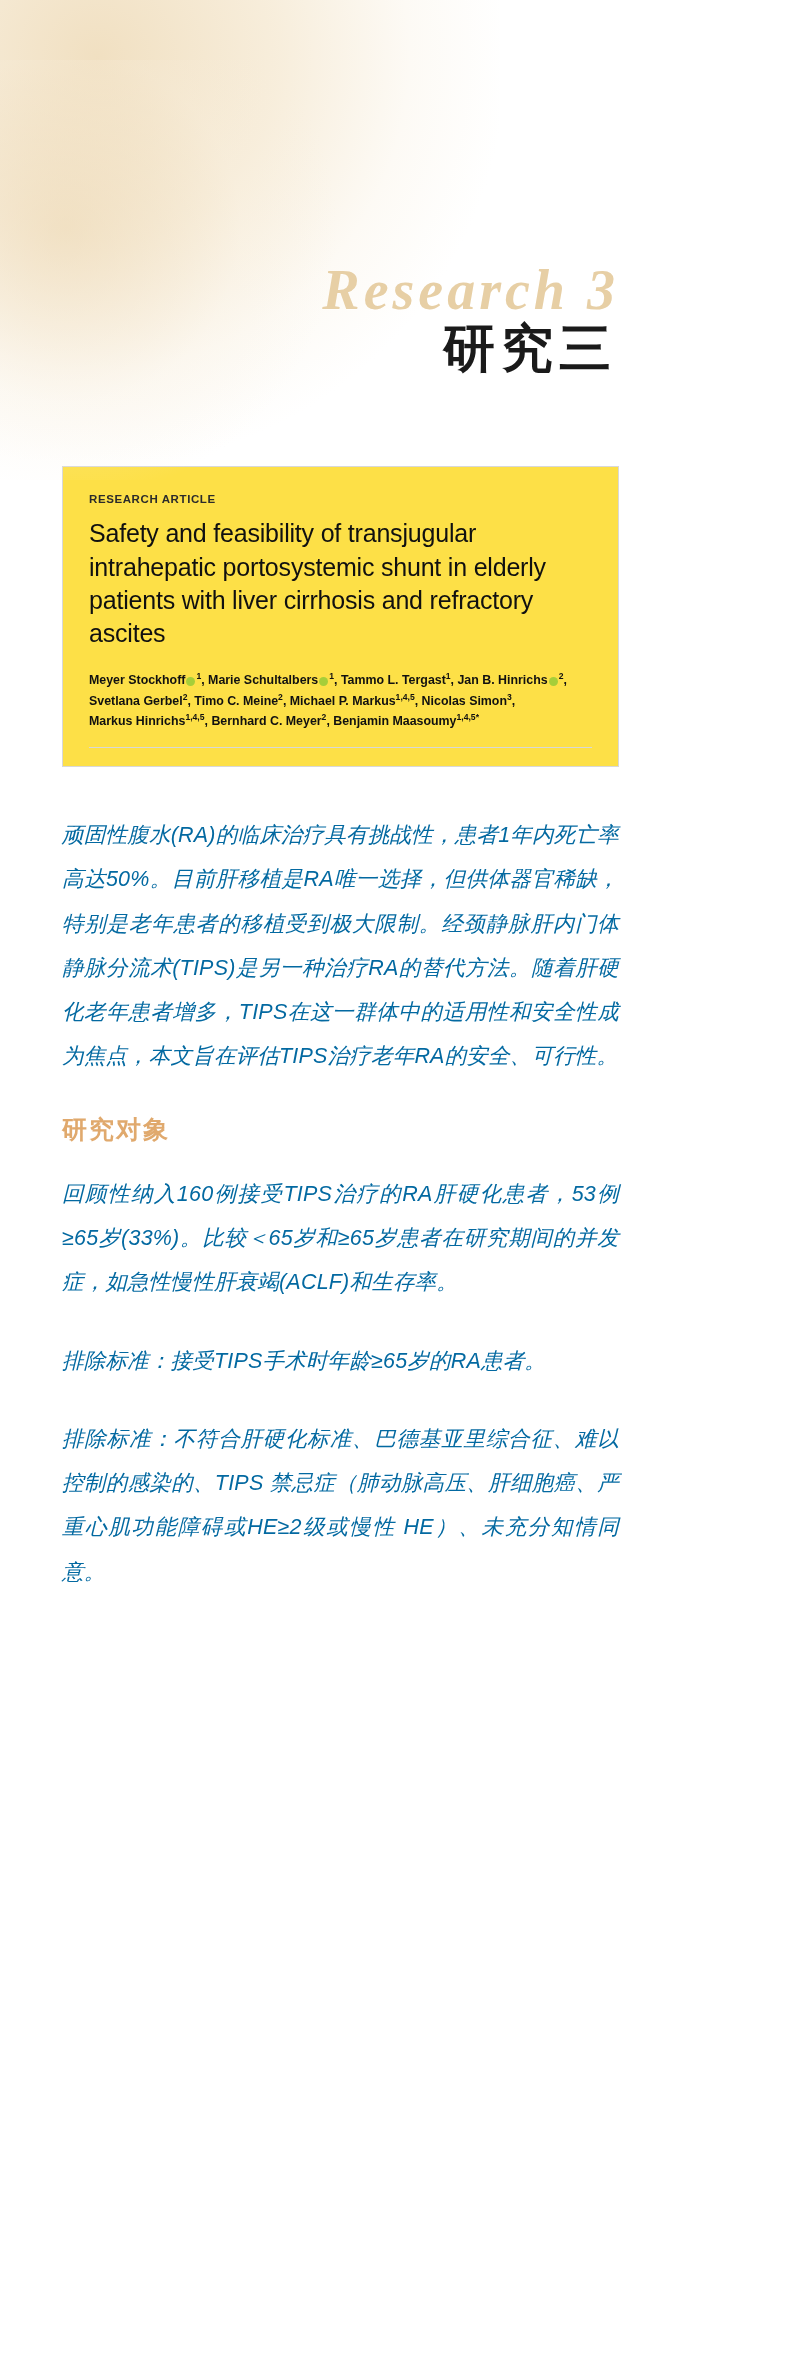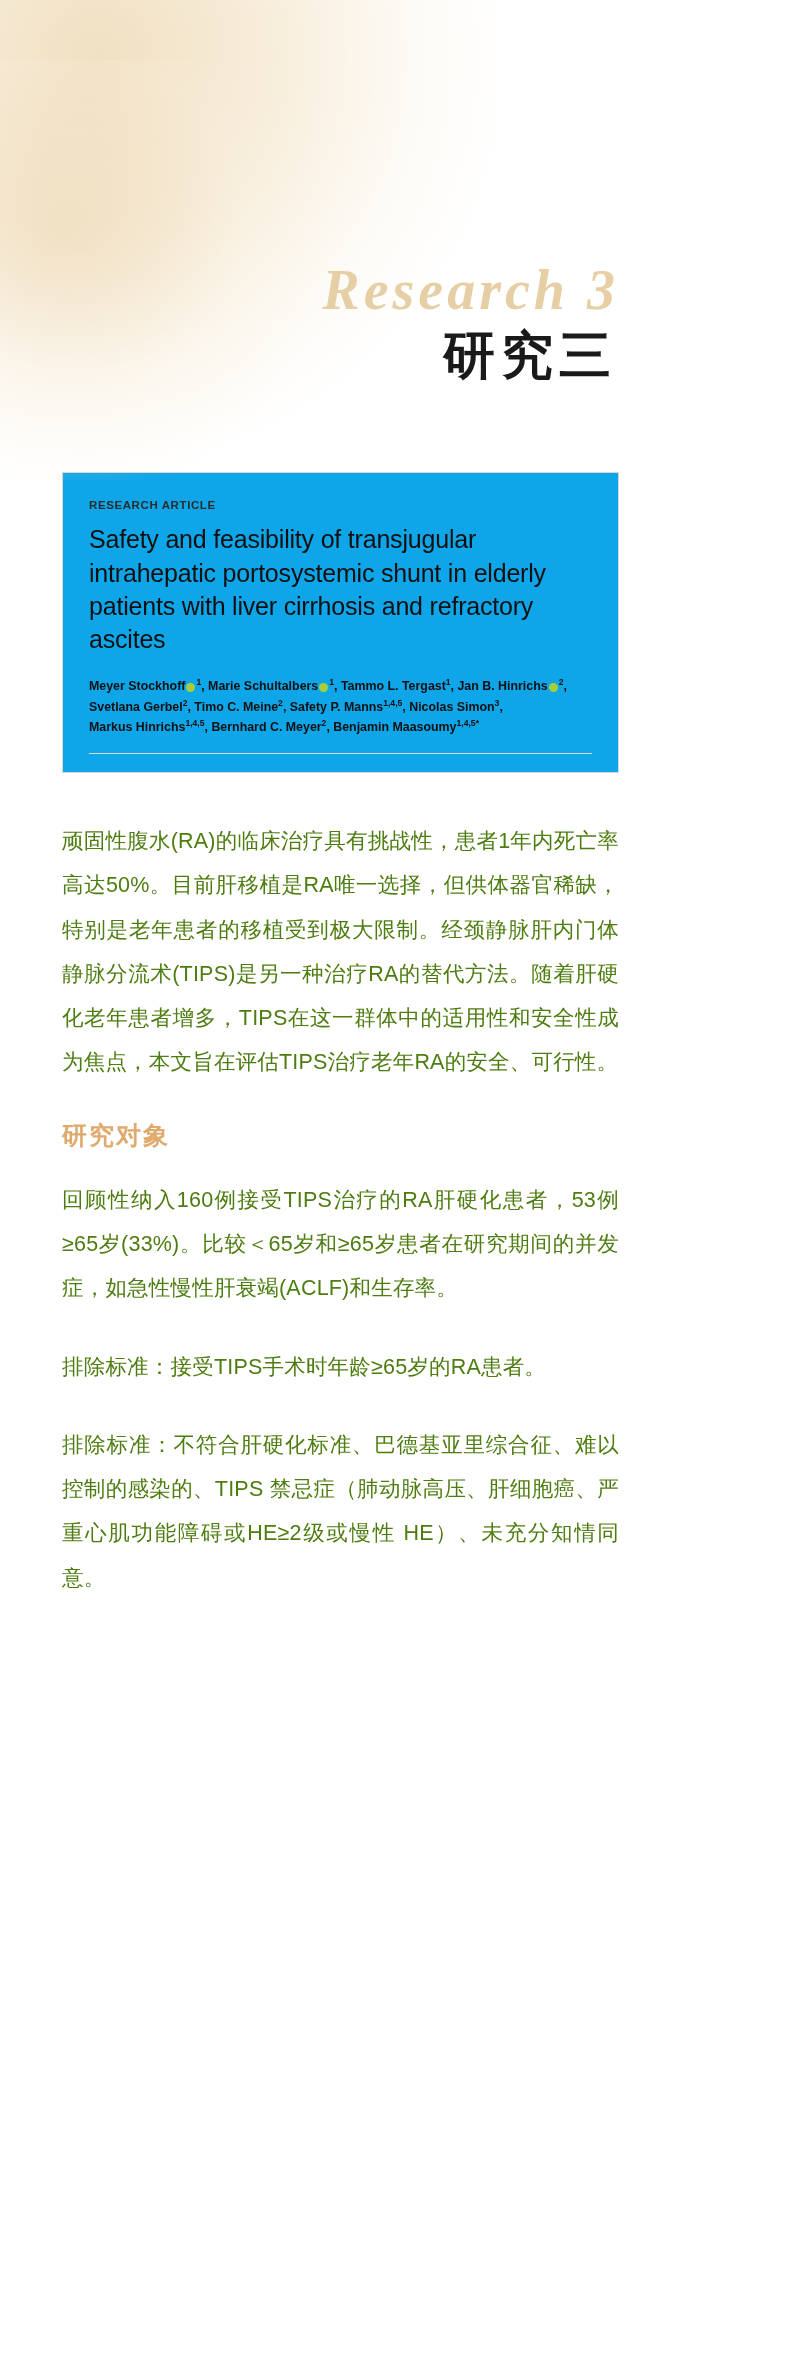--- a/index.html
+++ b/index.html
@@ -53,35 +53,34 @@
     font-family: "Liberation Serif", serif;
     font-style: italic;
     font-weight: bold;
     font-size: 56px;
     letter-spacing: 4px;
     color: #e7cfa5;
     line-height: 1;
     text-shadow: 0 1px 0 rgba(255,255,255,0.6);
   }
   .header-cn {
-    font-family: Liberation Sans, sans-serif;
+    font-family: Liberation Serif, serif;
     font-weight: bold;
     font-size: 52px;
     letter-spacing: 6px;
     color: #1a1a1a;
     line-height: 1.2;
-    margin-top: 6px;
     margin-right: 2px;
   }
 
   
   .card {
     margin: 86px 62px 0 62px;
     border: 1px solid #d8d8d8;
-    background: #0ea5e9;
+    background: #fde047;
     padding: 26px 26px 18px 26px;
   }
   .card-kicker {
     font-size: 11.5px;
     font-weight: bold;
     letter-spacing: 0.6px;
     color: #2b2b2b;
     margin-bottom: 12px;
   }
   .card-title {
@@ -124,25 +123,26 @@
   .card-meta .sp { display: inline-block; width: 14px; }
 
   
   .body {
     margin: 0 62px;
     padding-top: 46px;
   }
   .para {
     font-size: 21.5px;
     line-height: 2.06;
-    color: #4d7c0f;
+    color: #0369a1;
     text-align: justify;
     text-justify: inter-ideograph;
     letter-spacing: 0.2px;
     margin-bottom: 34px;
+    font-style: italic;
   }
   .section-heading {
     font-family: "Liberation Serif", serif;
     font-weight: bold;
     font-size: 25px;
     color: #e0a96d;
     letter-spacing: 2px;
     margin: 10px 0 26px 0;
   }
 </style>
@@ -157,21 +157,21 @@
     <div class="header-script">Research 3</div>
     <div class="header-cn">研究三</div>
   </div>
 
   <div class="card">
     <div class="card-kicker">RESEARCH ARTICLE</div>
     <div class="card-title">Safety and feasibility of transjugular intrahepatic portosystemic shunt in elderly patients with liver cirrhosis and refractory ascites</div>
 
     <div class="card-authors">
       <span>Meyer Stockhoff</span><span class="orcid"></span><sup>1</sup><span>, Marie Schultalbers</span><span class="orcid"></span><sup>1</sup><span>, Tammo L. Tergast</span><sup>1</sup><span>, Jan B. Hinrichs</span><span class="orcid"></span><sup>2</sup><span>,</span><br>
-      <span>Svetlana Gerbel</span><sup>2</sup><span>, Timo C. Meine</span><sup>2</sup><span>, Safety P. Manns</span><sup>1,4,5</sup><span>, Nicolas Simon</span><sup>3</sup><span>,</span><br>
+      <span>Svetlana Gerbel</span><sup>2</sup><span>, Timo C. Meine</span><sup>2</sup><span>, Michael P. Markus</span><sup>1,4,5</sup><span>, Nicolas Simon</span><sup>3</sup><span>,</span><br>
       <span>Markus Hinrichs</span><sup>1,4,5</sup><span>, Bernhard C. Meyer</span><sup>2</sup><span>, Benjamin Maasoumy</span><sup>1,4,5</sup><sup>*</sup>
     </div>
 
     <hr class="card-rule">
 
   </div>
 
   <div class="body">
     <p class="para">顽固性腹水(RA)的临床治疗具有挑战性，患者1年内死亡率高达50%。目前肝移植是RA唯一选择，但供体器官稀缺，特别是老年患者的移植受到极大限制。经颈静脉肝内门体静脉分流术(TIPS)是另一种治疗RA的替代方法。随着肝硬化老年患者增多，TIPS在这一群体中的适用性和安全性成为焦点，本文旨在评估TIPS治疗老年RA的安全、可行性。</p>
     <h2 class="section-heading">研究对象</h2>

